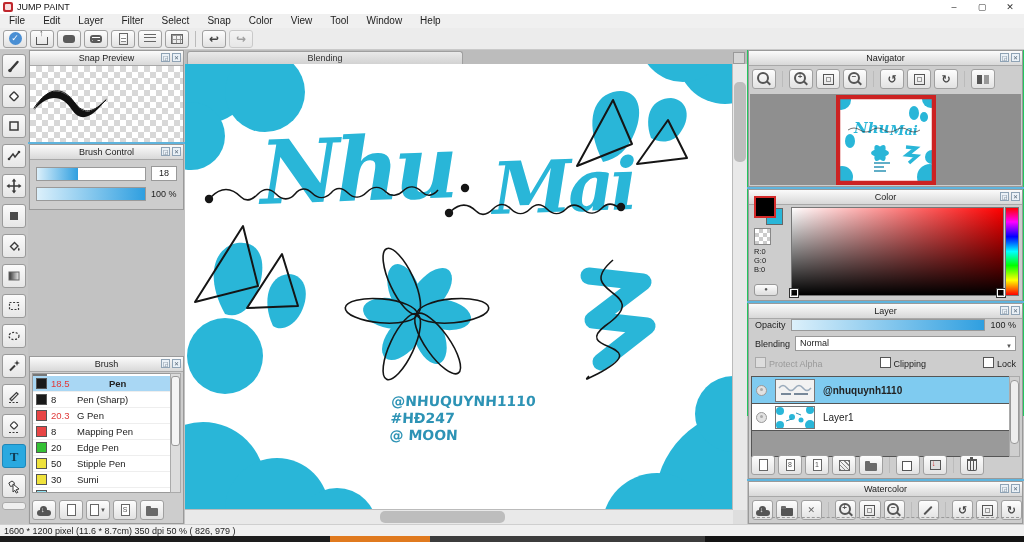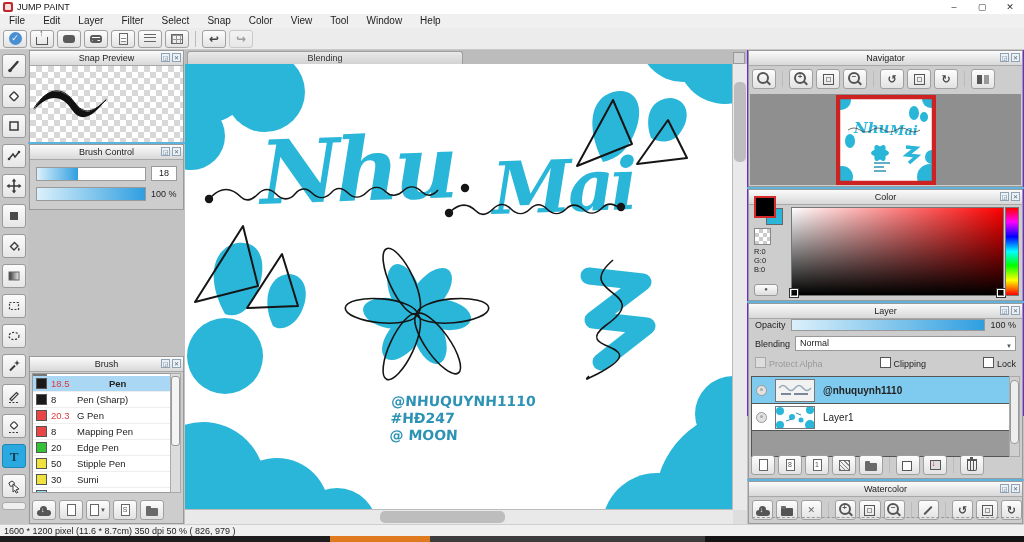--- a/index.html
+++ b/index.html
@@ -97,21 +97,21 @@
   #tabbar{position:absolute;left:0;top:0;width:562px;height:14px;background:#bcbcbc;border-bottom:1px solid #9a9a9a;}
   #tab{position:absolute;left:2px;top:1px;width:276px;height:13px;background:linear-gradient(#e9e9e9,#d2d2d2);border:1px solid #9f9f9f;border-bottom:none;border-radius:3px 3px 0 0;text-align:center;font-size:9px;line-height:13px;color:#333;box-sizing:border-box;}
   #tabend{position:absolute;right:2px;top:2px;width:10px;height:10px;background:#d5d5d5;border:1px solid #999;}
   #canvaswrap{position:absolute;left:0;top:14px;width:548px;height:446px;background:#fff;overflow:hidden;}
   #vscroll{position:absolute;right:0;top:14px;width:14px;height:446px;background:#e9e9e9;border-left:1px solid #bbb;}
   #vscroll .thumb{position:absolute;left:1px;right:1px;top:18px;height:80px;background:#bdbdbd;border-radius:5px;}
   #hscroll{position:absolute;left:0;bottom:0;width:548px;height:14px;background:#e9e9e9;border-top:1px solid #bbb;}
   #hscroll .thumb{position:absolute;top:1px;bottom:1px;left:195px;width:125px;background:#bdbdbd;border-radius:5px;}
   #scorner{position:absolute;right:0;bottom:0;width:14px;height:14px;background:#dedede;}
   
-  #rightpanels{position:absolute;left:747px;top:0;width:277px;height:366px;background:#6d28d9;}
+  #rightpanels{position:absolute;left:747px;top:0;width:277px;height:366px;background:#22c55e;}
   #navpanel{left:1px;top:0;width:275px;height:137px;}
   .ptoolrow{display:flex;align-items:center;gap:3px;padding:3px 0 0 3px;}
   #navcontent{position:absolute;left:1px;top:43px;right:1px;bottom:1px;background:#8f8f8f;display:flex;align-items:center;justify-content:center;}
   #navthumb{background:#fff;outline:2px solid #cc2222;}
   .rsplit{position:absolute;left:0;width:277px;height:2px;background:#5fb4dd;}
   #colorpanel{left:1px;top:139px;width:275px;height:112px;}
   #col-left{position:absolute;left:3px;top:6px;width:36px;bottom:3px;}
   #fgswatch{position:absolute;left:2px;top:0;width:18px;height:18px;background:#000;border:2px solid #d42a2a;}
   #bgswatch{position:absolute;left:14px;top:12px;width:15px;height:15px;background:#29b6d8;border:1px solid #666;}
   #trswatch{position:absolute;left:2px;top:32px;width:15px;height:15px;border:1px solid #888;background:conic-gradient(#ccc 25%,#fff 0 50%,#ccc 0 75%,#fff 0) 0 0/8px 8px;}

